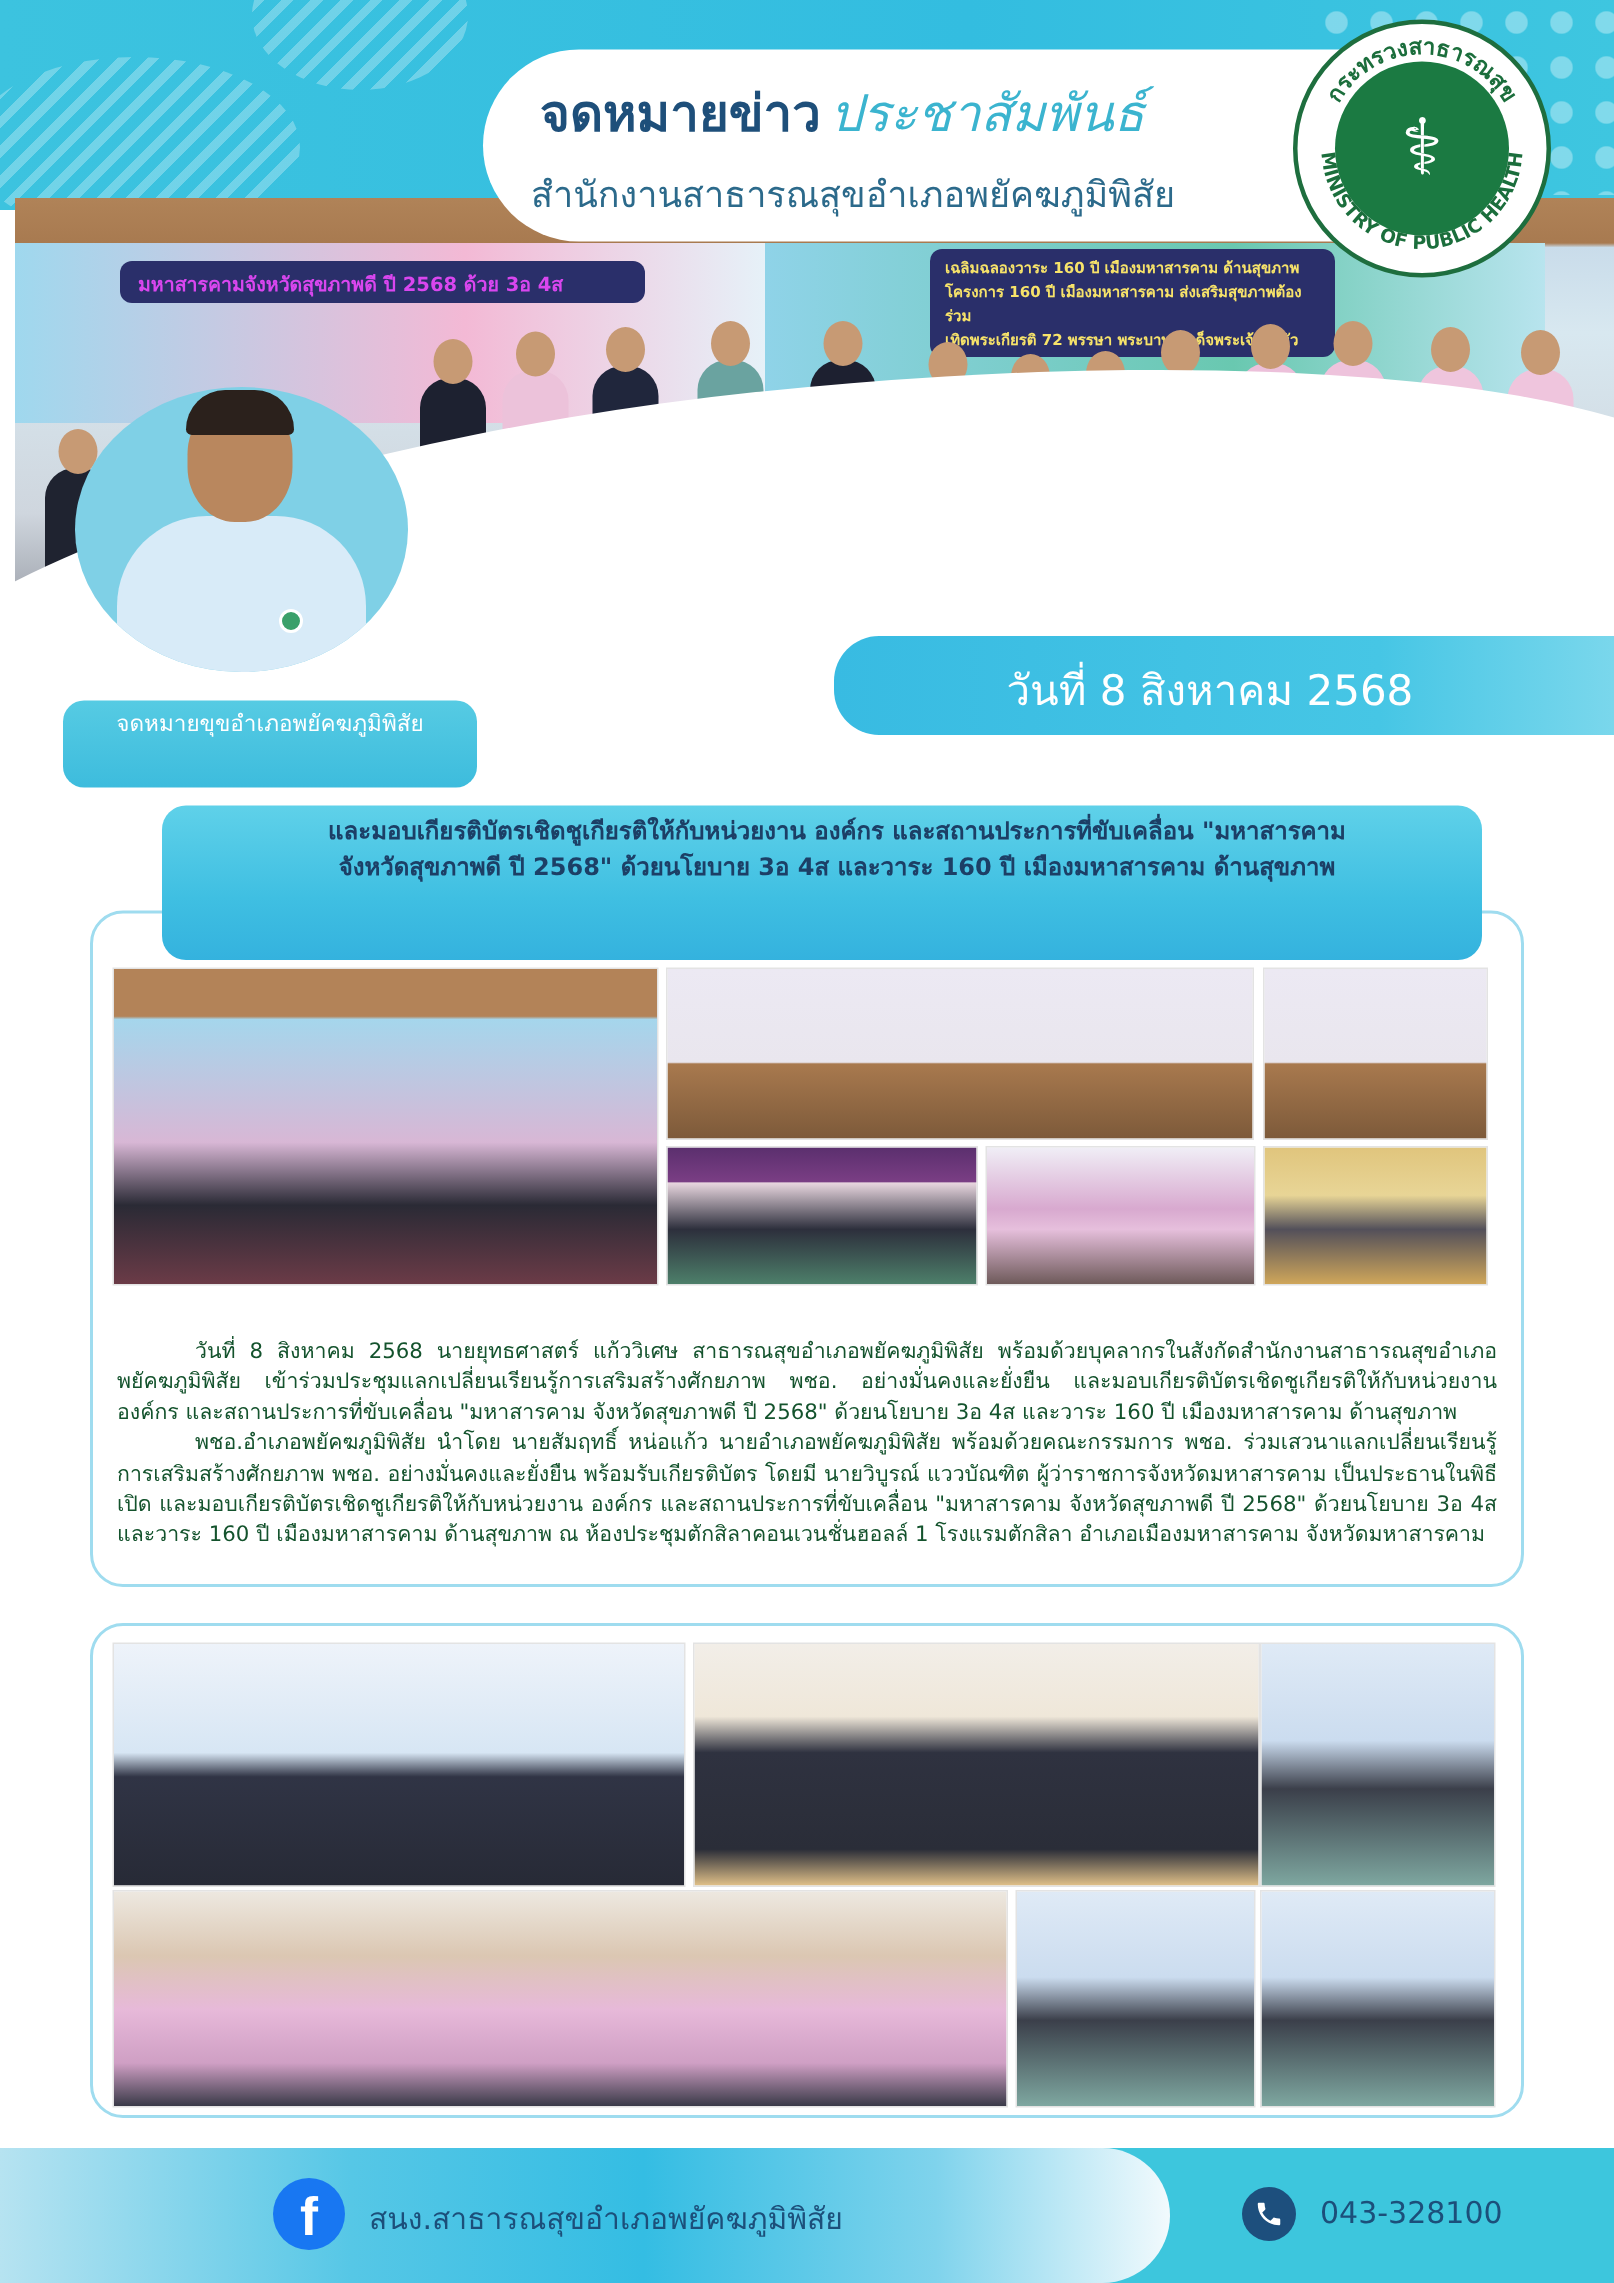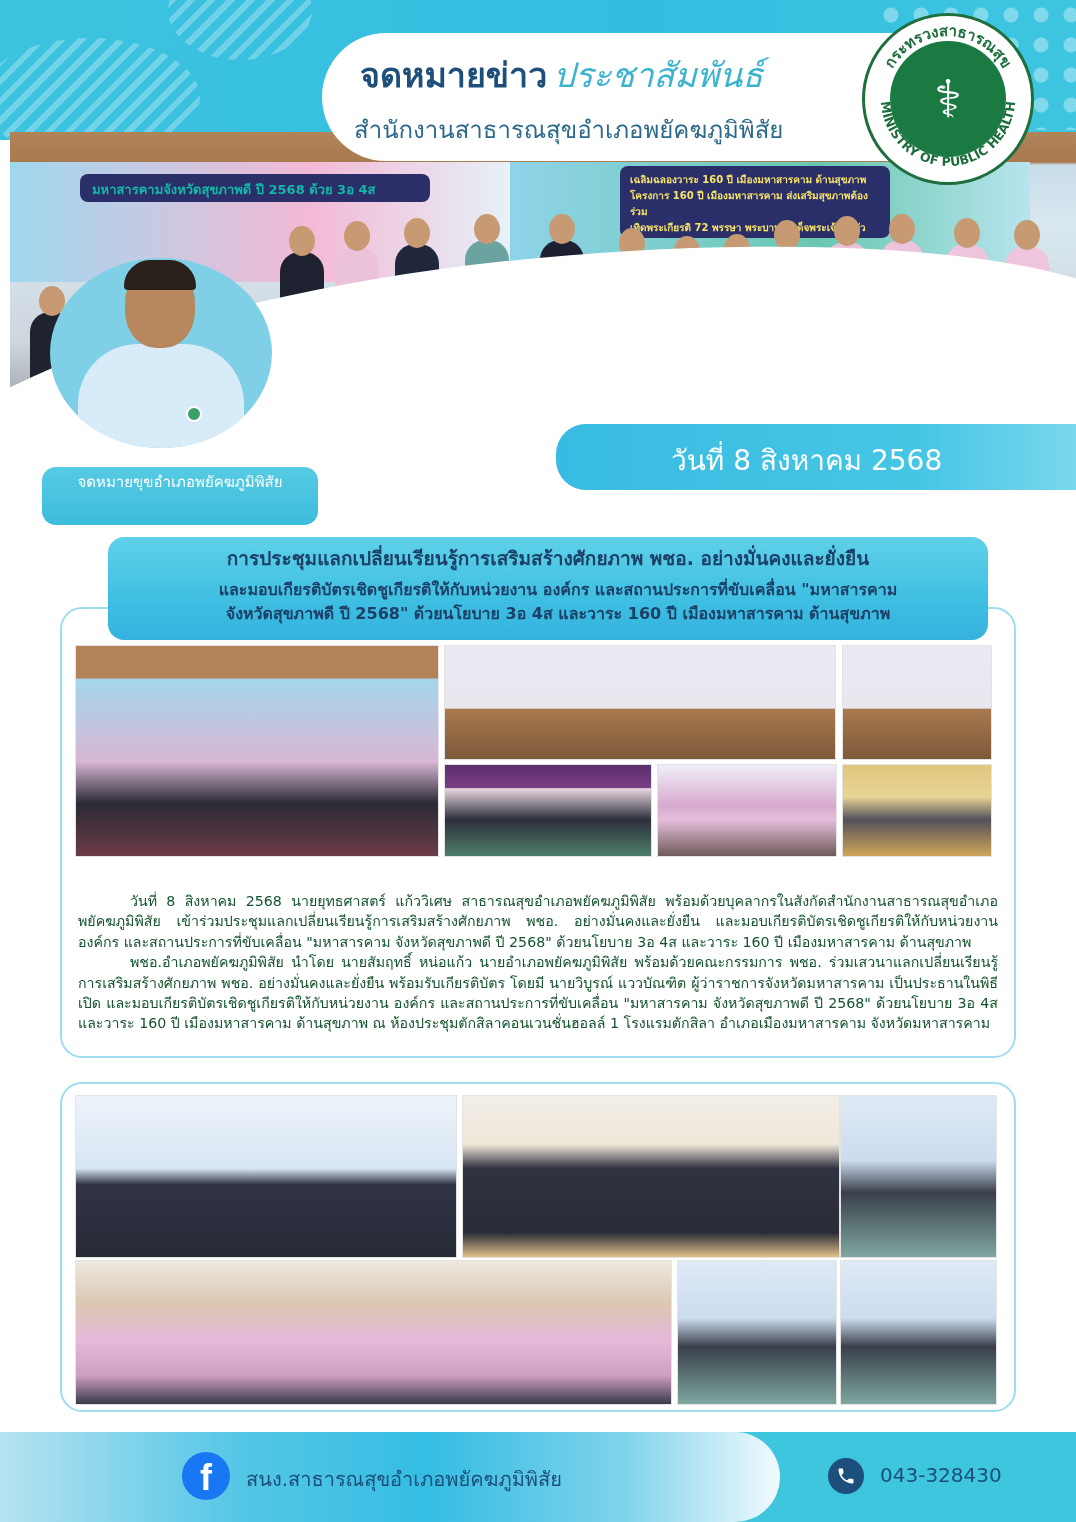--- a/index.html
+++ b/index.html
@@ -26,21 +26,21 @@
     position: absolute; left: 10px; top: 132px; width: 1066px; height: 300px;
     background: linear-gradient(180deg, #b08358 0%, #a87a50 10%, #c9dcea 11%, #d8e8f0 30%, #cfd6de 70%, #8a8d96 100%);
     overflow: hidden;
   }
   .hero-banner-left {
     position: absolute; left: 0; top: 30px; width: 500px; height: 120px;
     background: linear-gradient(90deg, #9fd8ee, #f3b9d5 60%, #e6f1f8);
   }
   .hero-banner-left .bar {
     position: absolute; left: 70px; top: 12px; width: 350px; height: 28px; border-radius: 8px;
-    background: #2a2f6a; color: #14b8a6; font-size: 13px; font-weight: bold; padding: 5px 12px; white-space: nowrap; overflow: hidden;
+    background: #2a2f6a; color: #d946ef; font-size: 13px; font-weight: bold; padding: 5px 12px; white-space: nowrap; overflow: hidden;
   }
   .hero-banner-right {
     position: absolute; left: 500px; top: 30px; width: 520px; height: 120px;
     background: linear-gradient(90deg, #8fd3e8, #69c8b0 60%, #b8e4ee);
   }
   .hero-banner-right .bar {
     position: absolute; left: 110px; top: 4px; width: 270px; height: 72px; border-radius: 8px;
     background: #2a2f6a; color: #f7e36a; font-size: 10px; font-weight: bold; padding: 6px 10px; line-height: 16px;
   }
   .person {
@@ -284,21 +284,20 @@
 <div class="name-pill">
   <div class="n2">จดหมายขุขอำเภอพยัคฆภูมิพิสัย</div>
 </div>
 
 <div class="date-banner">
   <span>วันที่ 8 สิงหาคม 2568</span>
 </div>
 
 <div class="article-card"></div>
 <div class="headline">
-  <div class="h1">การประชุมแลกเปลี่ยนเรียนรู้การเสริมสร้างศักยภาพ พชอ. อย่างมั่นคงและยั่งยืน</div>
   <div class="h2">และมอบเกียรติบัตรเชิดชูเกียรติให้กับหน่วยงาน องค์กร และสถานประการที่ขับเคลื่อน "มหาสารคาม</div>
   <div class="h2" style="margin-top:0;">จังหวัดสุขภาพดี ปี 2568" ด้วยนโยบาย 3อ 4ส และวาระ 160 ปี เมืองมหาสารคาม ด้านสุขภาพ</div>
 </div>
 
 <div class="photo ph-stage" style="left:75px;  top:645px; width:364px; height:212px;"></div>
 <div class="photo ph-indoor" style="left:444px; top:645px; width:392px; height:115px;"></div>
 <div class="photo ph-indoor" style="left:842px; top:645px; width:150px; height:115px;"></div>
 <div class="photo ph-cert" style="left:444px; top:764px; width:208px; height:93px; background:linear-gradient(180deg,#5b2f6e 0%,#7a3e84 25%,#e8d6df 26%,#2d2f3c 60%,#4d7f6a 100%);"></div>
 <div class="photo ph-crowd" style="left:657px; top:764px; width:180px; height:93px;"></div>
 <div class="photo ph-hall" style="left:842px; top:764px; width:150px; height:93px;"></div>
@@ -318,13 +317,13 @@
 
 <div class="footer-band"></div>
 <div class="footer-left"></div>
 <div class="fb-icon">f</div>
 <div class="fb-text">สนง.สาธารณสุขอำเภอพยัคฆภูมิพิสัย</div>
 <div class="phone-icon">
   <svg width="20" height="20" viewBox="0 0 24 24">
     <path fill="#ffffff" d="M6.6 10.8c1.4 2.8 3.8 5.1 6.6 6.6l2.2-2.2c.3-.3.7-.4 1-.2 1.1.4 2.3.6 3.6.6.6 0 1 .4 1 1V20c0 .6-.4 1-1 1C10.6 21 3 13.4 3 4c0-.6.4-1 1-1h3.5c.6 0 1 .4 1 1 0 1.3.2 2.5.6 3.6.1.3 0 .7-.2 1L6.6 10.8z"></path>
   </svg>
 </div>
-<div class="phone-text">043-328430</div>
+<div class="phone-text">043-328100</div>
 
 </body></html>

